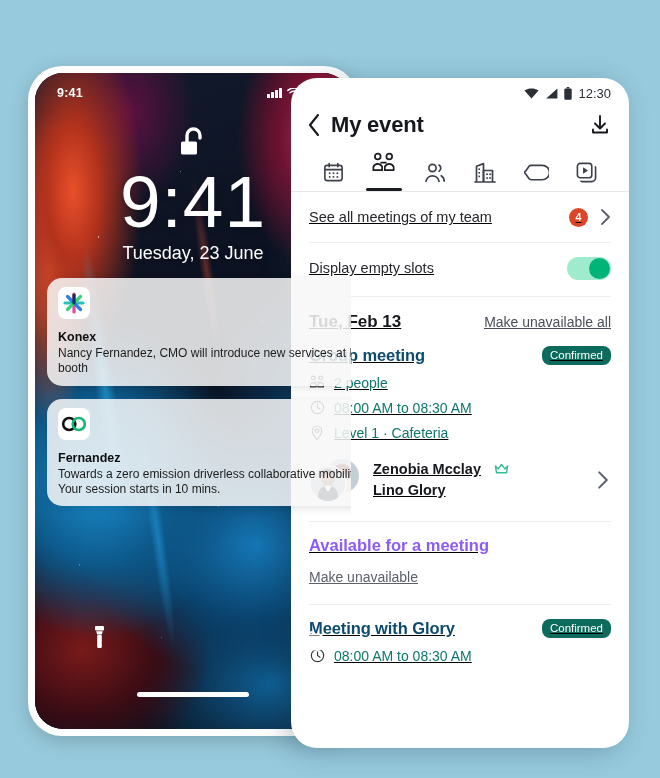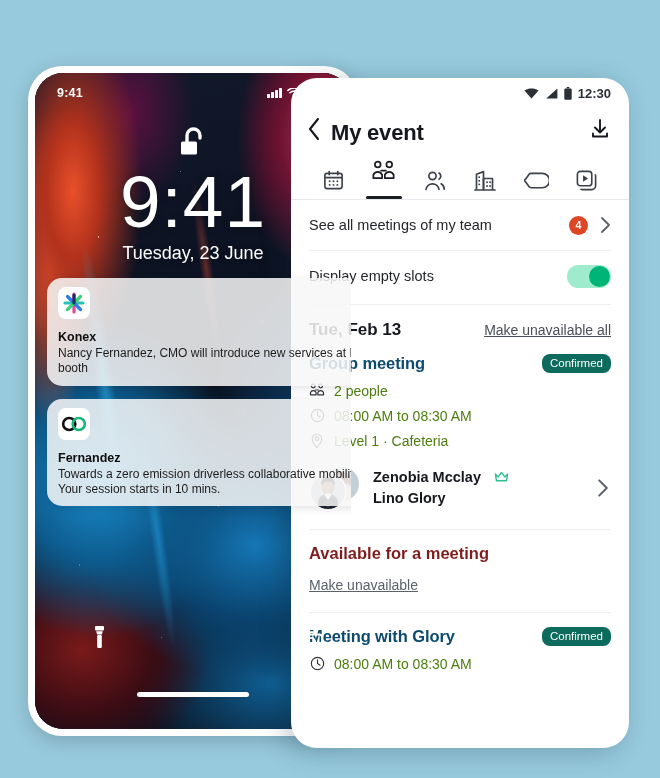--- a/index.html
+++ b/index.html
@@ -166,36 +166,36 @@
     border-radius: 26px;
     box-shadow: -6px 4px 26px rgba(20,50,70,.28);
     overflow: hidden;
     display: flex; flex-direction: column;
   }
   
   #android-status {
     height: 30px; flex: 0 0 30px;
     display: flex; align-items: center; justify-content: flex-end;
     gap: 6px; padding: 0 18px 0 0;
-    color: #2b2f36; font-size: 13px; font-weight: 700;
+    color: #2b2f36; font-size: 13px; font-weight: 400;
   }
   .wifi-glyph { width: 15px; height: 11px; }
   .sig-glyph  { width: 13px; height: 11px; }
   .batt-glyph { width: 8px;  height: 13px; }
 
   
   #app-header {
     display: flex; align-items: center;
     padding: 4px 18px 10px 16px;
     gap: 10px;
   }
   #back-btn { cursor: pointer; display:flex; align-items:center; }
   #page-title {
     font-size: 22px; font-weight: bold; color: #16181d;
-    flex: 1; letter-spacing: -.2px; margin-top: 8px;
+    flex: 1; letter-spacing: -.2px;
   }
   #download-btn { cursor: pointer; display:flex; align-items:center; }
 
   
   #tab-bar {
     display: flex; align-items: flex-end; justify-content: space-between;
     padding: 4px 20px 0 20px;
     border-bottom: 1px solid #e6e8ec;
   }
   .tab {
@@ -206,21 +206,21 @@
   .tab .tab-underline { display: none; }
   .tab.active .tab-underline {
     display: block;
     width: 36px; height: 2.6px; background: #1b1d22;
     border-radius: 2px; margin-top: 6px;
     position: relative; top: 7px;
   }
   .tab svg { display: block; }
 
   
-  #app-content { flex: 1; overflow: hidden; }
+  #app-content { flex: 1; overflow: hidden; text-decoration: underline; }
 
   .row-link {
     display: flex; align-items: center;
     padding: 16px 18px 15px 18px;
     cursor: pointer;
   }
   .row-label { flex: 1; font-size: 14.5px; color: #24262b; }
   .badge-count {
     width: 19px; height: 19px; border-radius: 50%;
     background: #dc4526; color: #fff;
@@ -265,21 +265,21 @@
     letter-spacing: -.1px;
   }
   .chip {
     background: #0c6b5c; color: #fff;
     font-size: 11.5px; border-radius: 8px;
     padding: 3px 8px 4px 8px; white-space: nowrap;
   }
   .meta-row {
     display: flex; align-items: center; gap: 9px;
     margin-bottom: 9px;
-    font-size: 14px; color: #4d7c0f;
+    font-size: 14px; color: #0f766e;
   }
   .meta-row .mi { flex: 0 0 16px; display:flex; align-items:center; justify-content:center; }
 
   .attendees {
     display: flex; align-items: center;
     padding: 7px 0 14px 0; cursor: pointer;
   }
   .avatars { position: relative; width: 58px; height: 46px; flex: 0 0 58px; }
   .avatars .av {
     position: absolute; width: 38px; height: 38px; border-radius: 50%;
@@ -289,21 +289,21 @@
   .avatars .av.front { left: 0; top: 8px; z-index: 2; }
   .names { flex: 1; padding-left: 6px; }
   .name-line {
     font-size: 14.5px; font-weight: bold; color: #16181d;
     display: flex; align-items: center; gap: 13px; line-height: 1.45;
   }
   .meeting-sep { height: 1px; background: #eceef1; margin: 4px 18px 0 18px; }
 
   .avail-block { padding: 14px 18px 0 18px; }
   .avail-title {
-    font-size: 16.5px; font-weight: bold; color: #7f1d1d; margin-bottom: 11px;
+    font-size: 16.5px; font-weight: bold; color: #8b5cf6; margin-bottom: 11px;
   }
   .avail-link {
     font-size: 14px; color: #5b6069; text-decoration: underline;
     display:inline-block; margin: 3px 0 15px 0; cursor: pointer;
   }
 </style>
 </head>
 <body>
 
 <div id="left-phone">

